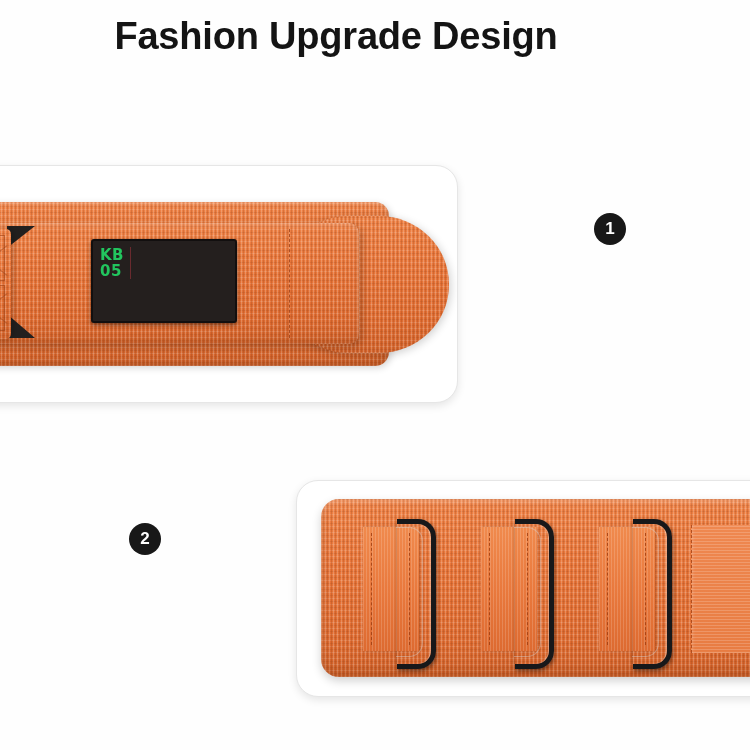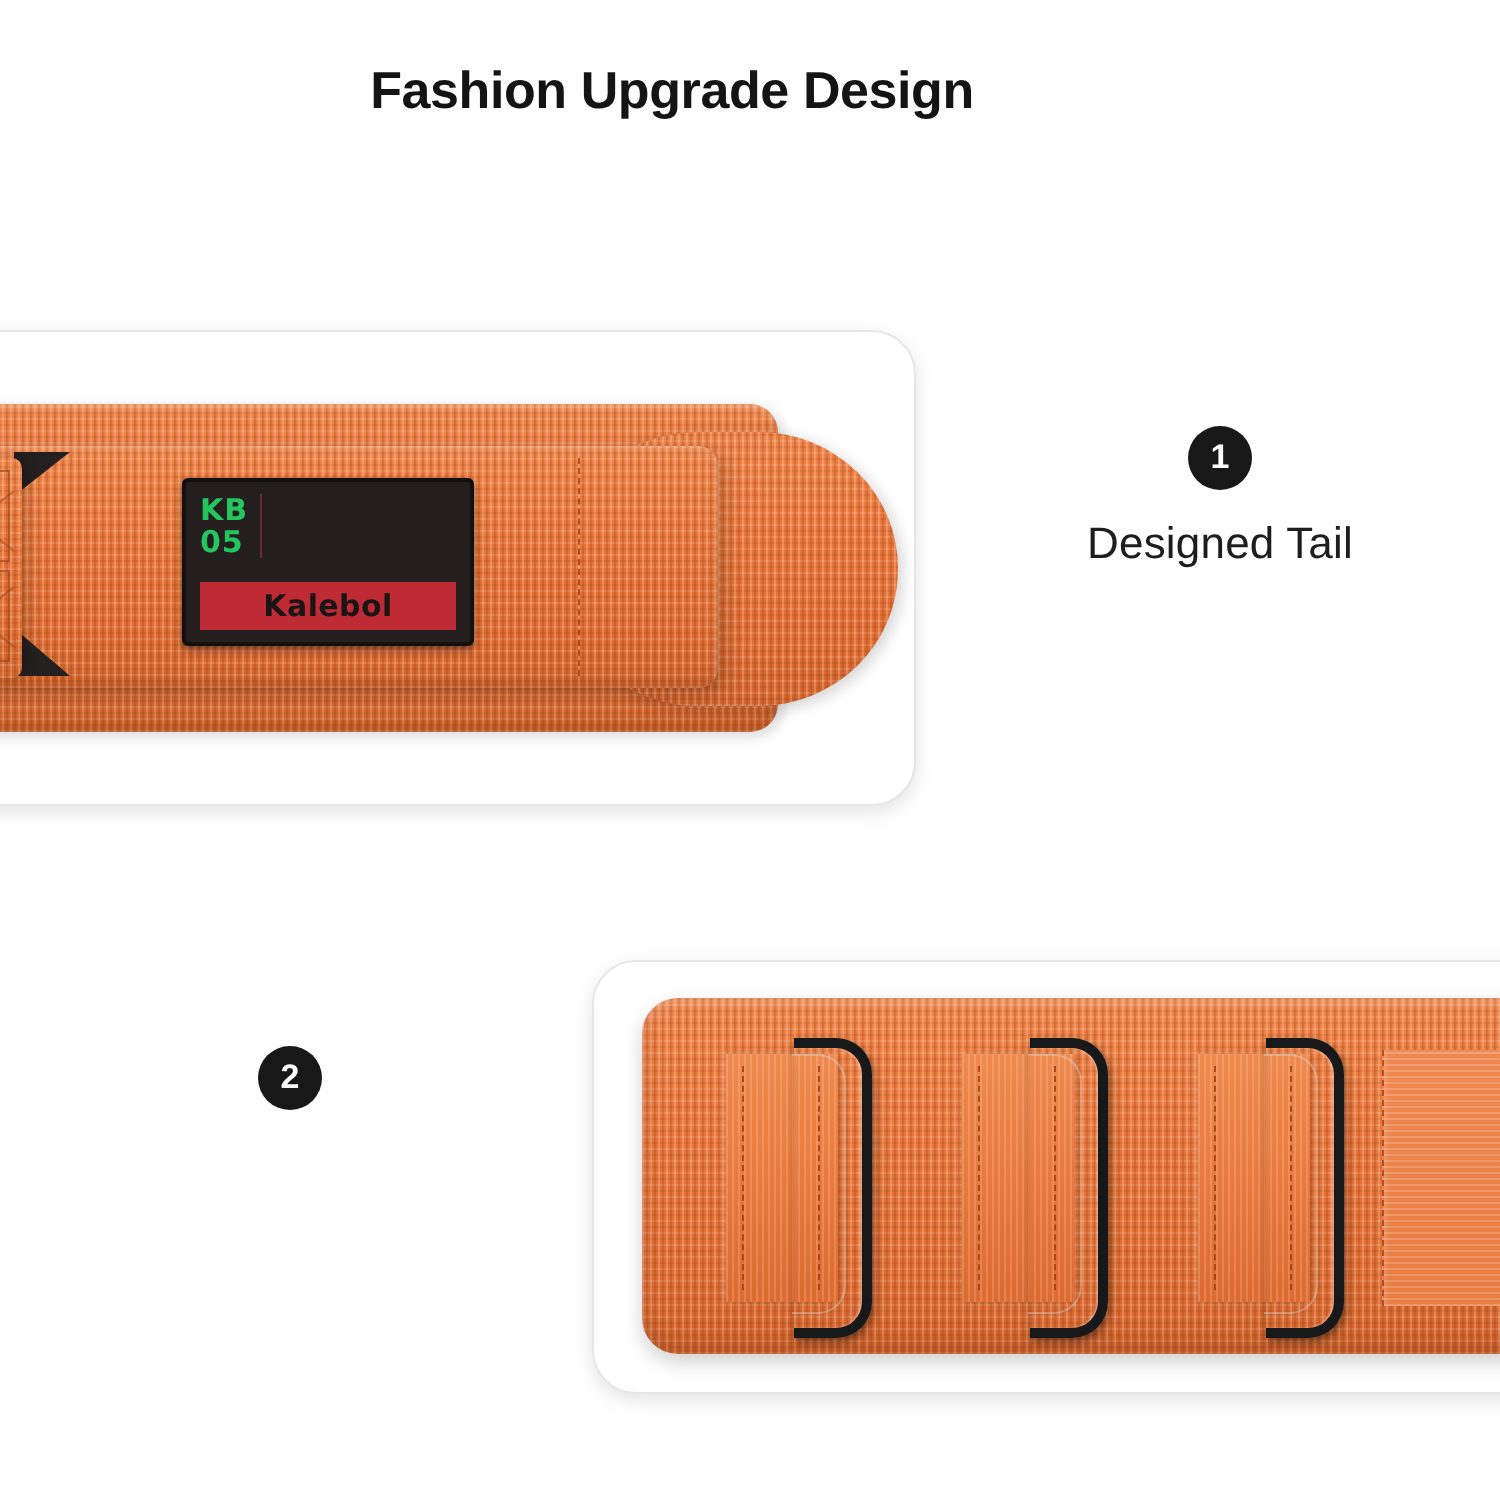--- a/index.html
+++ b/index.html
@@ -13,24 +13,24 @@
     overflow: hidden;
     font-family: "Liberation Sans", sans-serif;
     position: relative;
     background: #fefefe;
   }
 
   
   .page-title {
     position: absolute;
     left: 0;
-    top: 30px;
+    top: 15px;
     width: 672px;
     text-align: center;
-    font-size: 26px;
+    font-size: 38px;
     font-weight: bold;
     color: #141414;
     letter-spacing: -0.2px;
   }
 
   
   .photo-card {
     position: absolute;
     background: #ffffff;
     border: 1px solid #e6e6e6;
@@ -354,29 +354,25 @@
     <div class="xstitch" style="left:8px;  top:100px; width:58px; transform:rotate(-38deg);"></div>
   </div>
 
   <div id="brand-label">
     <div id="label-top-row">
       <div id="label-code">
         <span>KB</span>
         <span>05</span>
       </div>
     </div>
-    <div id="brand-plate">
-      <span id="brand-name">Kalebol</span>
-    </div>
   </div>
 </div>
 
 <div class="callout" id="callout-1">
   <div class="badge">1</div>
-  <div class="callout-title">Designed Tail</div>
 </div>
 
 <div class="callout" id="callout-2">
   <div class="badge">2</div>
 </div>
 
 <div class="photo-card" id="card-buckles">
 
   <div class="webbing" id="strap-buckles">
 

